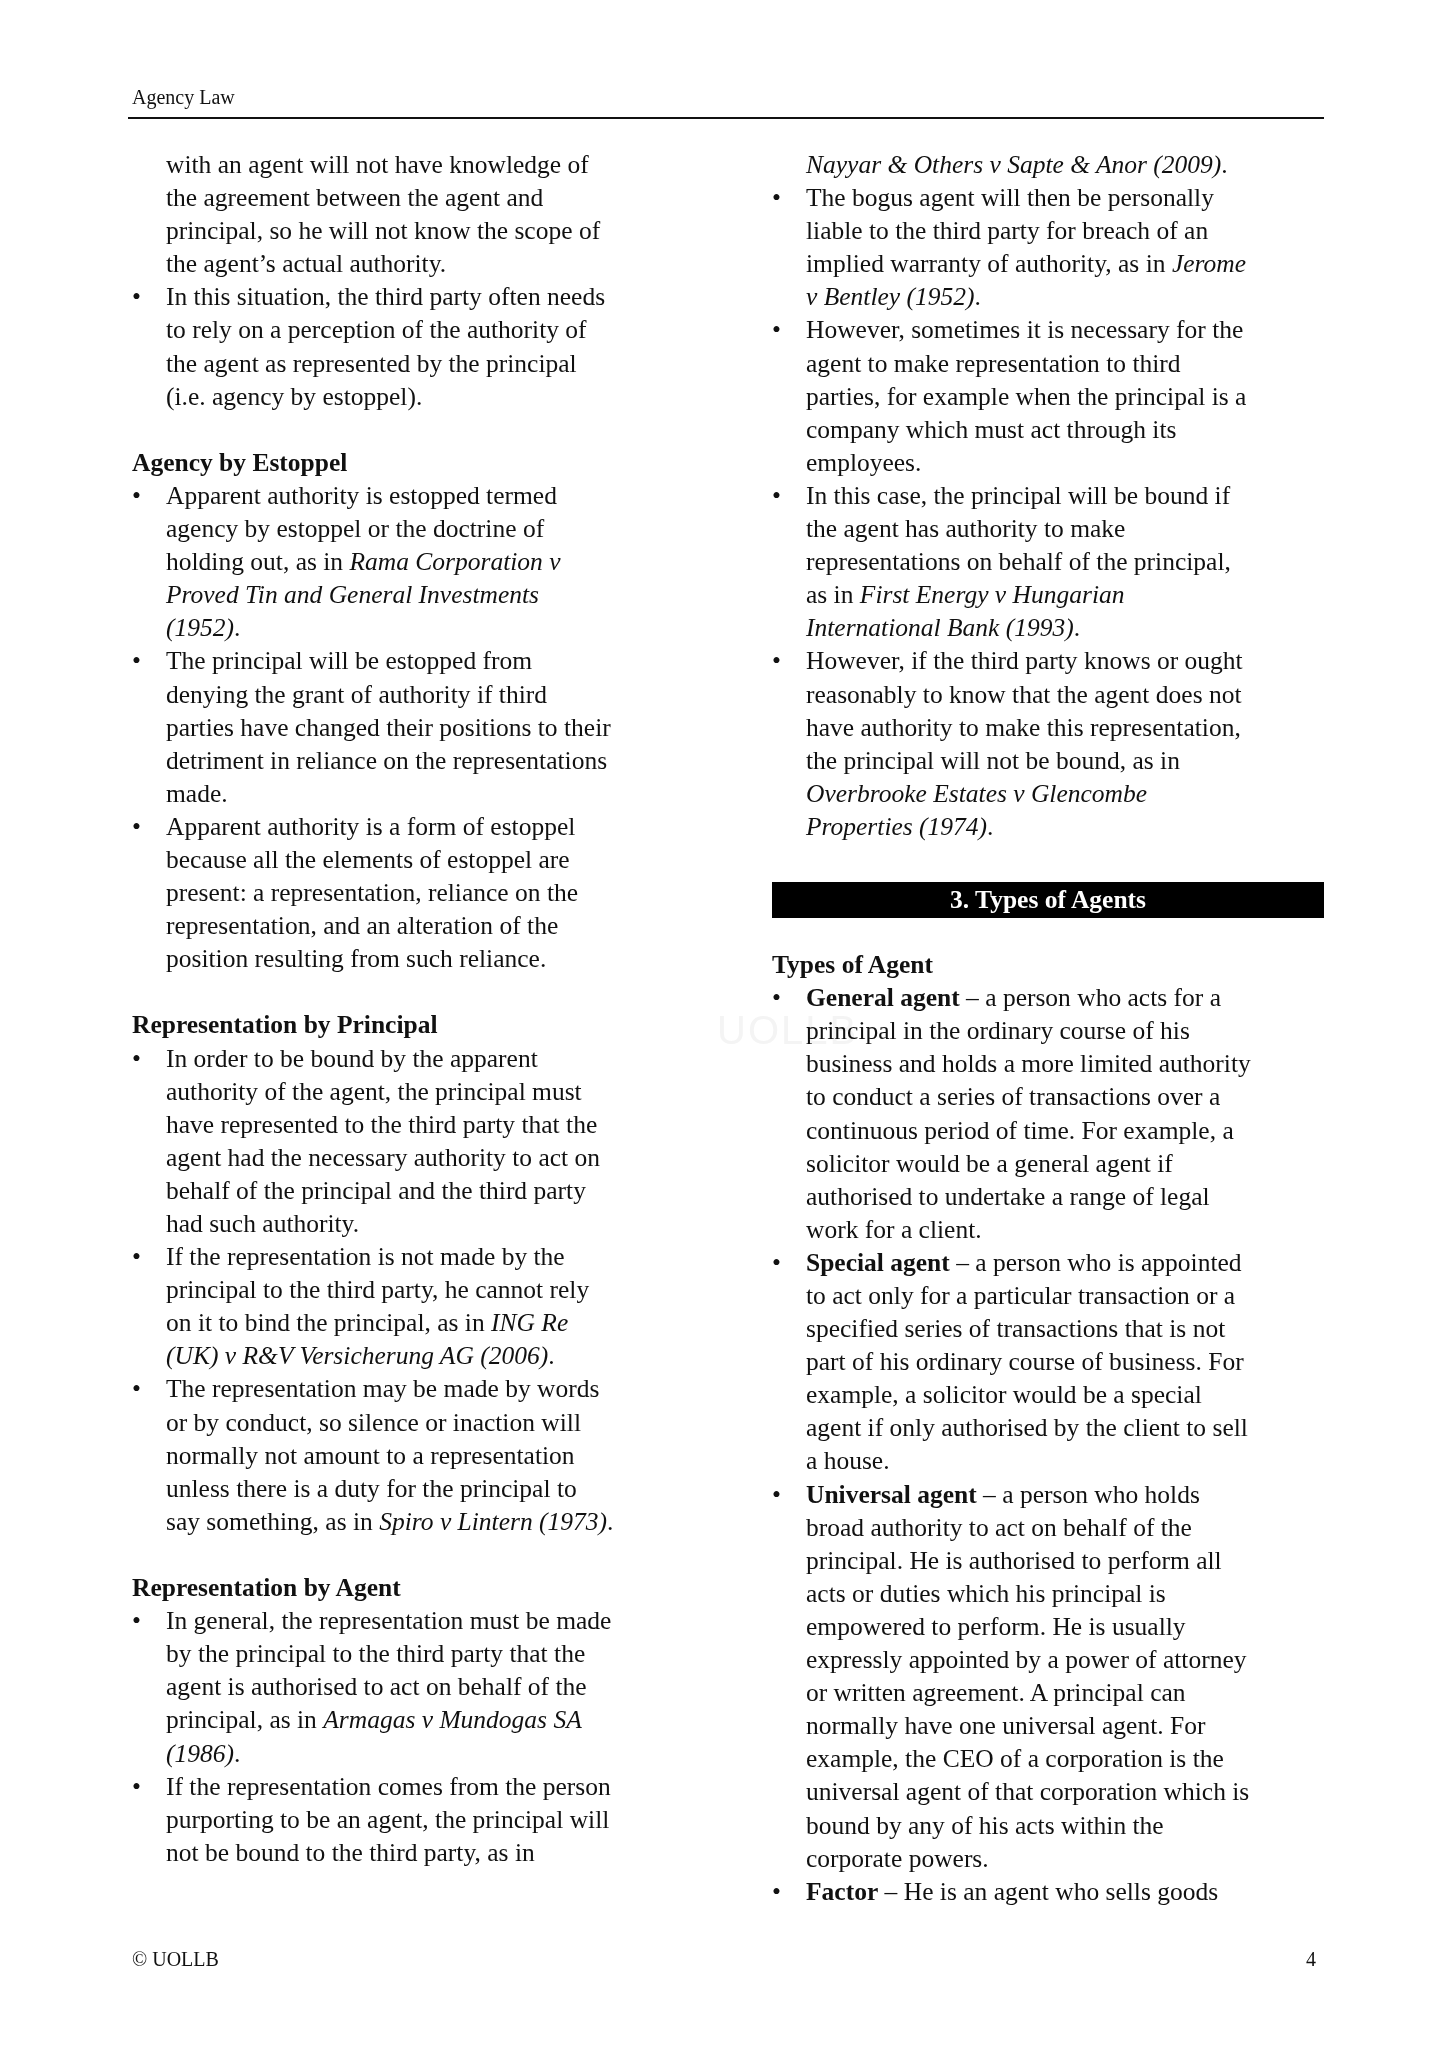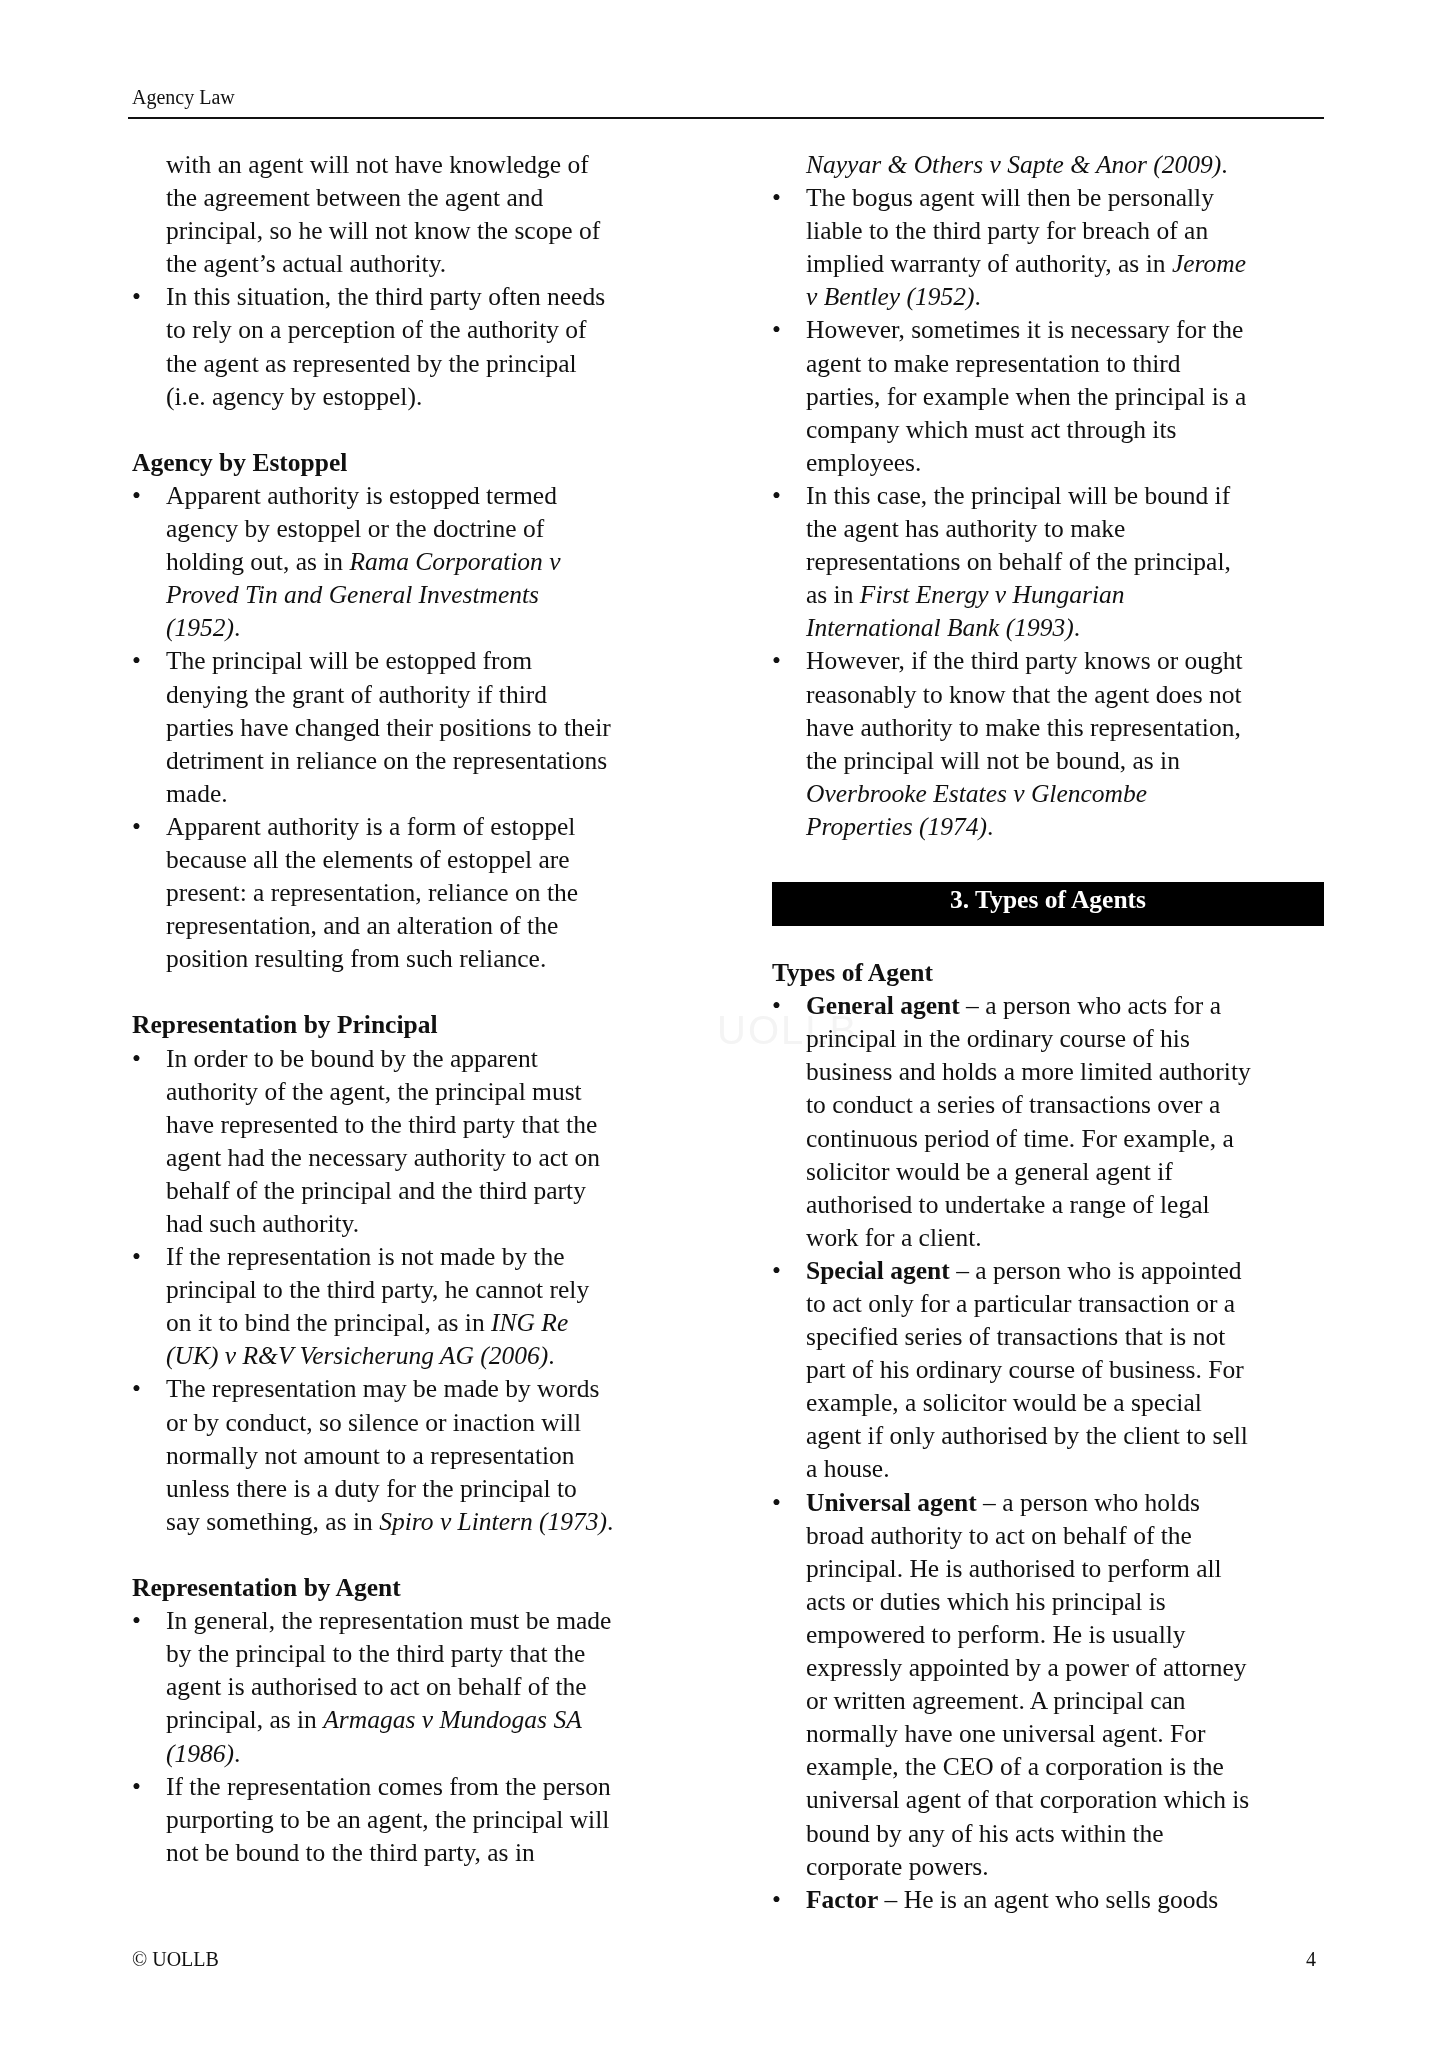--- a/index.html
+++ b/index.html
@@ -11,21 +11,21 @@
   .col-left { left:132px; }
   .col-right { left:772px; }
   .line { white-space:nowrap; height:33.1px; position:relative; }
   .ind { padding-left:34px; }
   .bullet { position:absolute; left:0; top:0; }
   .blank { height:33.1px; }
   .h { font-weight:bold; }
   i { }
   b { font-weight:bold; }
   .section-bar { background:#000; color:#fff; font-weight:bold; text-align:center;
-                 width:552px; height:44px; line-height:36px; margin:6px 0 0 0; font-size:25.5px; }
+                 width:552px; height:36px; line-height:36px; margin:6px 0 0 0; font-size:25.5px; }
   .footer-left { position:absolute; left:132px; top:1948px; font-size:20px; }
   .footer-right { position:absolute; left:1306px; top:1948px; font-size:20px; }
   .watermark { position:absolute; left:672px; top:1008px; font-family:"Liberation Sans", sans-serif;
                font-size:40px; color:#f4f4f4; letter-spacing:2px;margin-left:45px; }
 </style>
 </head>
 <body>
 
 <div class="running-head">Agency Law</div>
 <div class="head-rule"></div>

